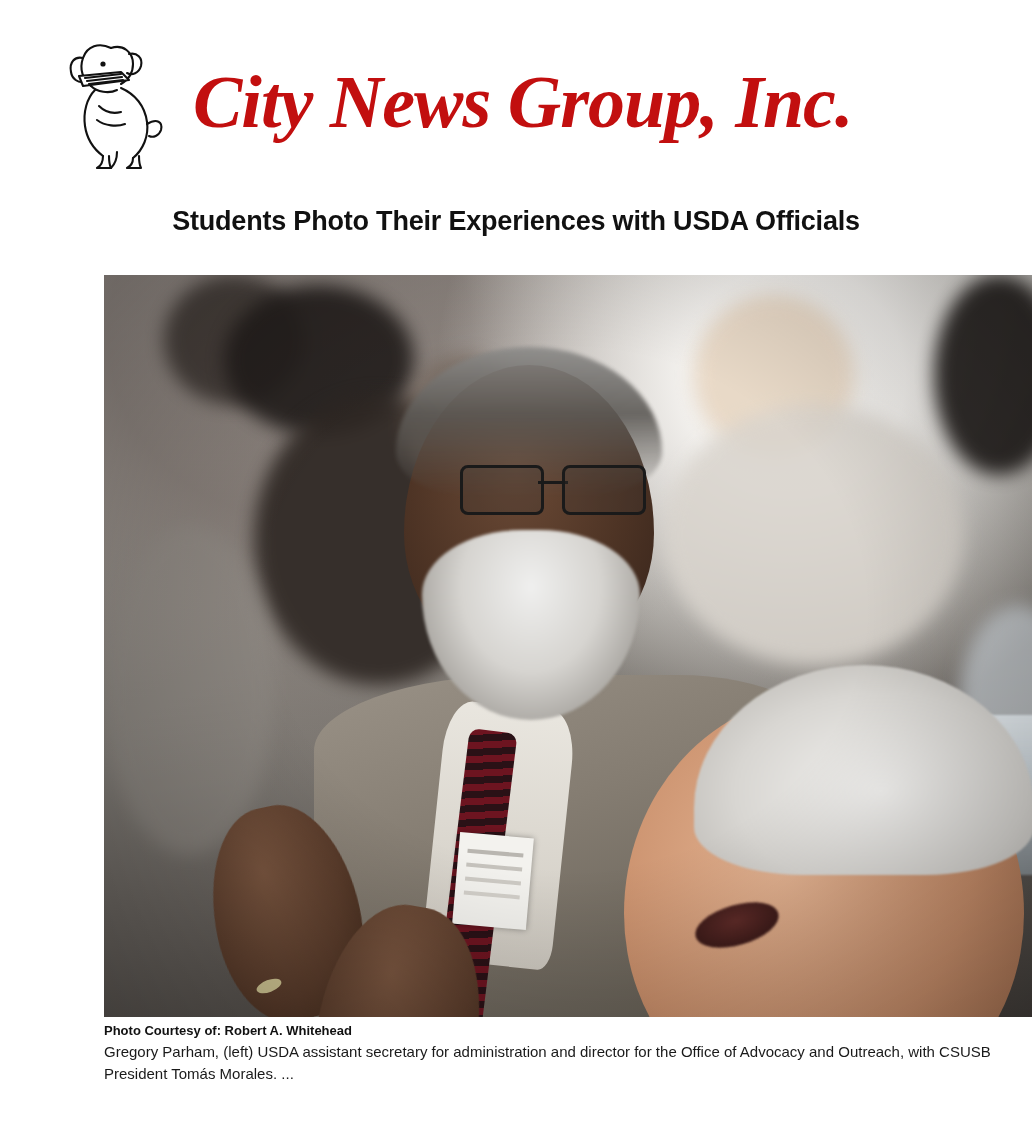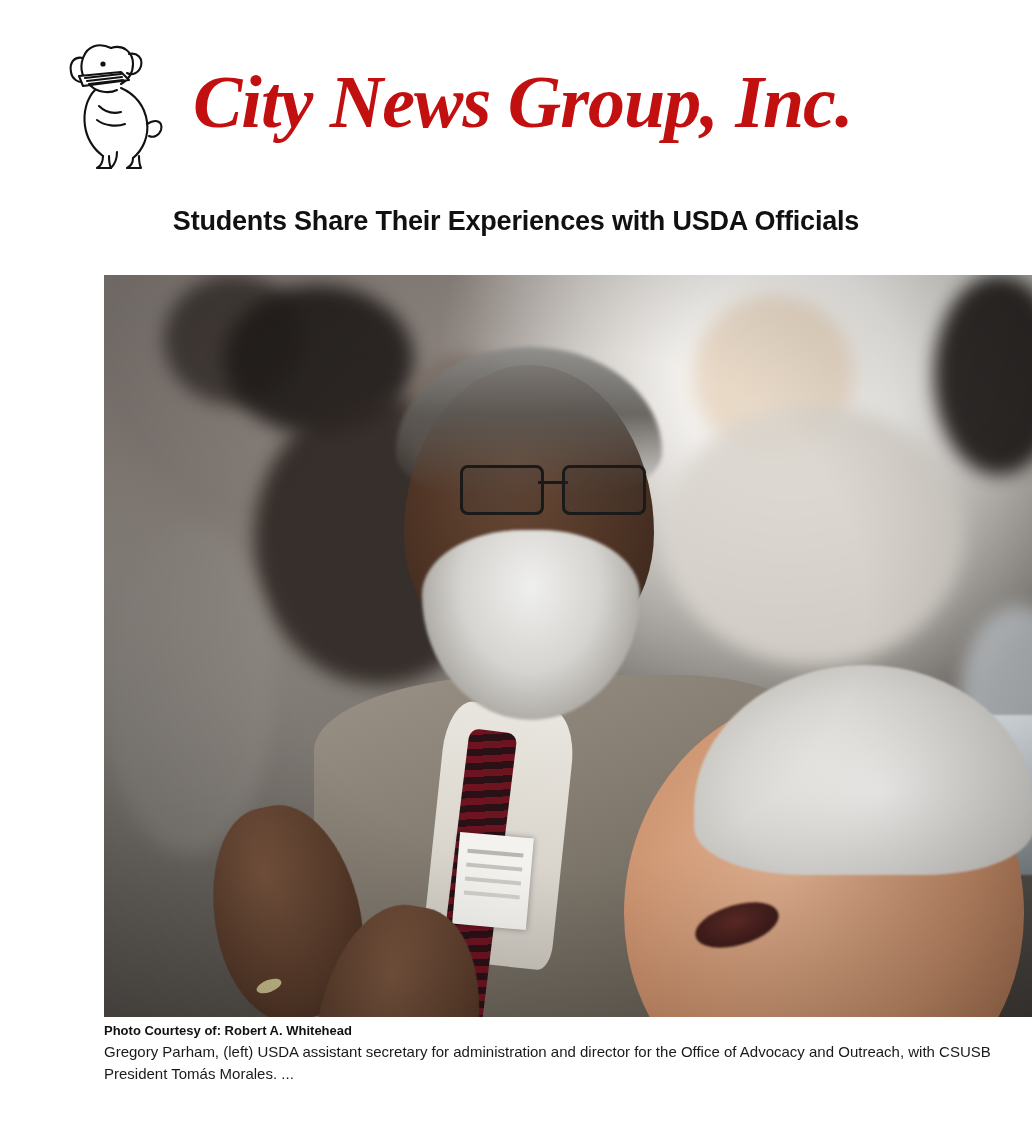--- a/index.html
+++ b/index.html
@@ -276,21 +276,21 @@
           <path d="M88 92 C98 86 104 90 102 98 C100 104 94 106 90 104"></path>
 
           <path d="M40 74 C46 80 54 82 62 80"></path>
           <path d="M38 88 C46 94 58 95 66 92"></path>
         </g>
       </svg>
     </div>
     <div class="masthead-title">City News Group, Inc.</div>
   </header>
 
-  <h1 class="headline">Students Share Their Experiences with USDA Officials</h1>
+  <h1 class="headline">Students Photo Their Experiences with USDA Officials</h1>
 
   <div class="photo-wrap">
     <div class="photo">
       <div class="sky"></div>
       <div class="blob b3"></div>
       <div class="blob b1"></div>
       <div class="blob b2"></div>
       <div class="blob b9"></div>
       <div class="blob b4"></div>
       <div class="blob b5"></div>

